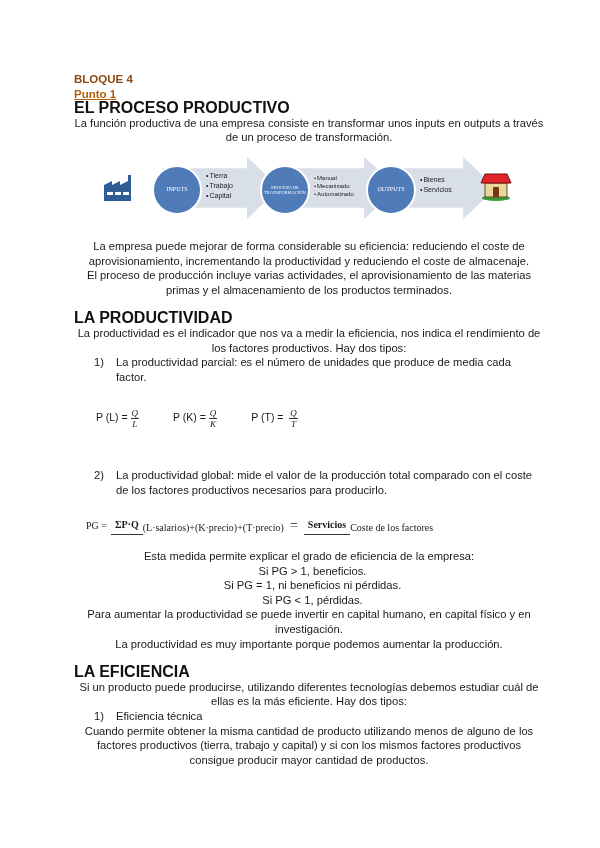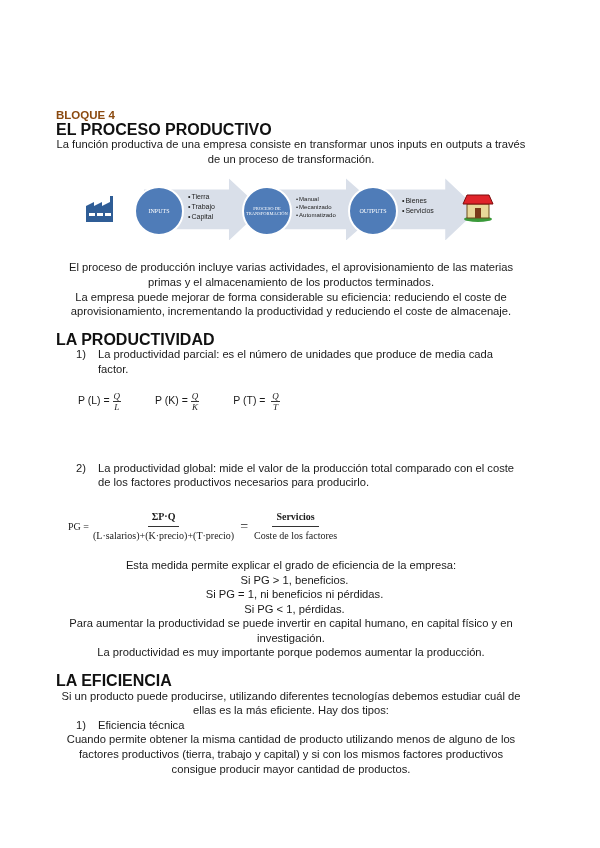--- a/index.html
+++ b/index.html
@@ -1,52 +1,53 @@
 <!DOCTYPE html>
 <html><head>
   <meta charset="utf-8">
   <style>
     html, body { margin: 0; padding: 0; background: #ffffff; }
     body { width: 600px; height: 848px; position: relative; overflow: hidden;
            font-family: "Liberation Sans", sans-serif; color: #1a1a1a; }
-    .page { position: absolute; left: 56px; top: 72px; width: 470px; font-size: 11.2px; line-height: 14.6px; margin-top: 36px; }
+    .page { position: absolute; left: 74px; top: 72px; width: 470px; font-size: 11.2px; line-height: 14.6px; }
     .bloque { color: #8b4a10; font-weight: bold; font-size: 11.5px; }
     .punto { color: #b5600f; font-weight: bold; text-decoration: underline; font-size: 11.5px; }
     .h1 { font-weight: bold; font-size: 16px; color: #111; }
     p { margin: 0; text-align: center; }
     .diagram { position: relative; height: 80px; margin: 6px 0 8px 0; }
     .arrow { position: absolute; top: 6px; height: 62px; background: #d9dfe9;
              clip-path: polygon(0 18%, 72% 18%, 72% 0, 100% 50%, 72% 100%, 72% 82%, 0 82%); }
     .circle { position: absolute; top: 14px; width: 46px; height: 46px; border-radius: 50%;
               background: #4f7cb8; border: 2px solid #fff; color: #fff; font-size: 6px;
               display: flex; align-items: center; justify-content: center; text-align: center;
               font-family: "Liberation Serif", serif; line-height: 7px; }
     .bullets { position: absolute; top: 20px; font-size: 7px; line-height: 10px; color: #222; }
     .bullets div::before { content: "\2022"; margin-right: 1px; }
-    .formulas-partial { display: flex; gap: 34px; margin: 14px 0 0 22px; height: 40px; align-items: flex-start; font-size: 10.5px; }
+    .formulas-partial { display: flex; gap: 34px; margin: 14px 0 0 22px; height: 40px; align-items: center; font-size: 10.5px; }
     .frac { display: inline-flex; flex-direction: column; align-items: center; vertical-align: middle;
             font-family: "Liberation Serif", serif; font-style: italic; font-size: 9px; line-height: 10px; }
     .frac .num { border-bottom: 1px solid #333; padding: 0 1px; }
     .pg { display: flex; align-items: center; margin: 20px 0 14px 12px; font-family: "Liberation Serif", serif; font-size: 10px; }
     .pg .lhs { font-size: 10px; margin-right: 4px; }
     .pg .eq { font-size: 14px; margin: 0 6px; }
-    .bigfrac { display: inline-flex; flex-direction: column; align-items: center; }
+    .bigfrac { display: inline-flex; flex-direction: row; align-items: flex-end; }
     .bigfrac .num { border-bottom: 1px solid #333; padding: 0 4px 2px; font-weight: bold; }
     .bigfrac .den { padding-top: 2px; font-family: Liberation Serif, serif; }
     .ol-item { display: flex; padding-left: 20px; }
     .ol-item .n { width: 22px; flex: none; }
     .ul { }
     .indent { padding-left: 7px; }
     .section { margin-top: 14px; }
   </style>
 </head>
 <body>
 
 <div class="page">
   <div class="bloque">BLOQUE 4</div>
+  <div class="punto">Punto 1</div>
   <div class="h1">EL PROCESO PRODUCTIVO</div>
   <p>La función productiva de una empresa consiste en transformar unos inputs en outputs a través de un proceso de transformación.</p>
 
   <div class="diagram">
     <svg style="position:absolute;left:30px;top:22px" width="34" height="28" viewBox="0 0 34 28">
       <path d="M0 28 V12 L8 8 V12 L16 8 V12 L24 8 V2 H27 V28 Z" fill="#2f5d96"></path>
       <rect x="3" y="19" width="6" height="3" fill="#fff"></rect>
       <rect x="11" y="19" width="6" height="3" fill="#fff"></rect>
       <rect x="19" y="19" width="6" height="3" fill="#fff"></rect>
     </svg>
@@ -75,25 +76,26 @@
     </div>
 
     <svg style="position:absolute;left:406px;top:20px" width="32" height="30" viewBox="0 0 32 30">
       <ellipse cx="16" cy="27" rx="14" ry="3" fill="#3a9a3a"></ellipse>
       <rect x="5" y="12" width="22" height="14" fill="#e8d89a" stroke="#6b4a1a" stroke-width="1"></rect>
       <rect x="13" y="16" width="6" height="10" fill="#7a3a1a"></rect>
       <path d="M1 12 L5 3 H27 L31 12 Z" fill="#e0242a" stroke="#7a0a0a" stroke-width="1"></path>
     </svg>
   </div>
 
+  <p>La empresa puede mejorar de forma considerable su eficiencia: reduciendo el coste de aprovisionamiento, incrementando la productividad y reduciendo el coste de almacenaje.</p>
   <p>El proceso de producción incluye varias actividades, el aprovisionamiento de las materias primas y el almacenamiento de los productos terminados.</p>
-  <p>La empresa puede mejorar de forma considerable su eficiencia: reduciendo el coste de aprovisionamiento, incrementando la productividad y reduciendo el coste de almacenaje.</p>
 
   <div class="section">
     <div class="h1">LA PRODUCTIVIDAD</div>
+    <p>La productividad es el indicador que nos va a medir la eficiencia, nos indica el rendimiento de los factores productivos. Hay dos tipos:</p>
     <div class="ol-item">
       <span class="n">1)</span>
       <span><span class="ul">La productividad parcial</span><span>: es el número de unidades que produce de media cada factor.</span></span>
     </div>
 
     <div class="formulas-partial">
       <span><span>P (L) =</span> <span class="frac">
             <span class="num">Q</span>
             <span>L</span>
           </span></span>

